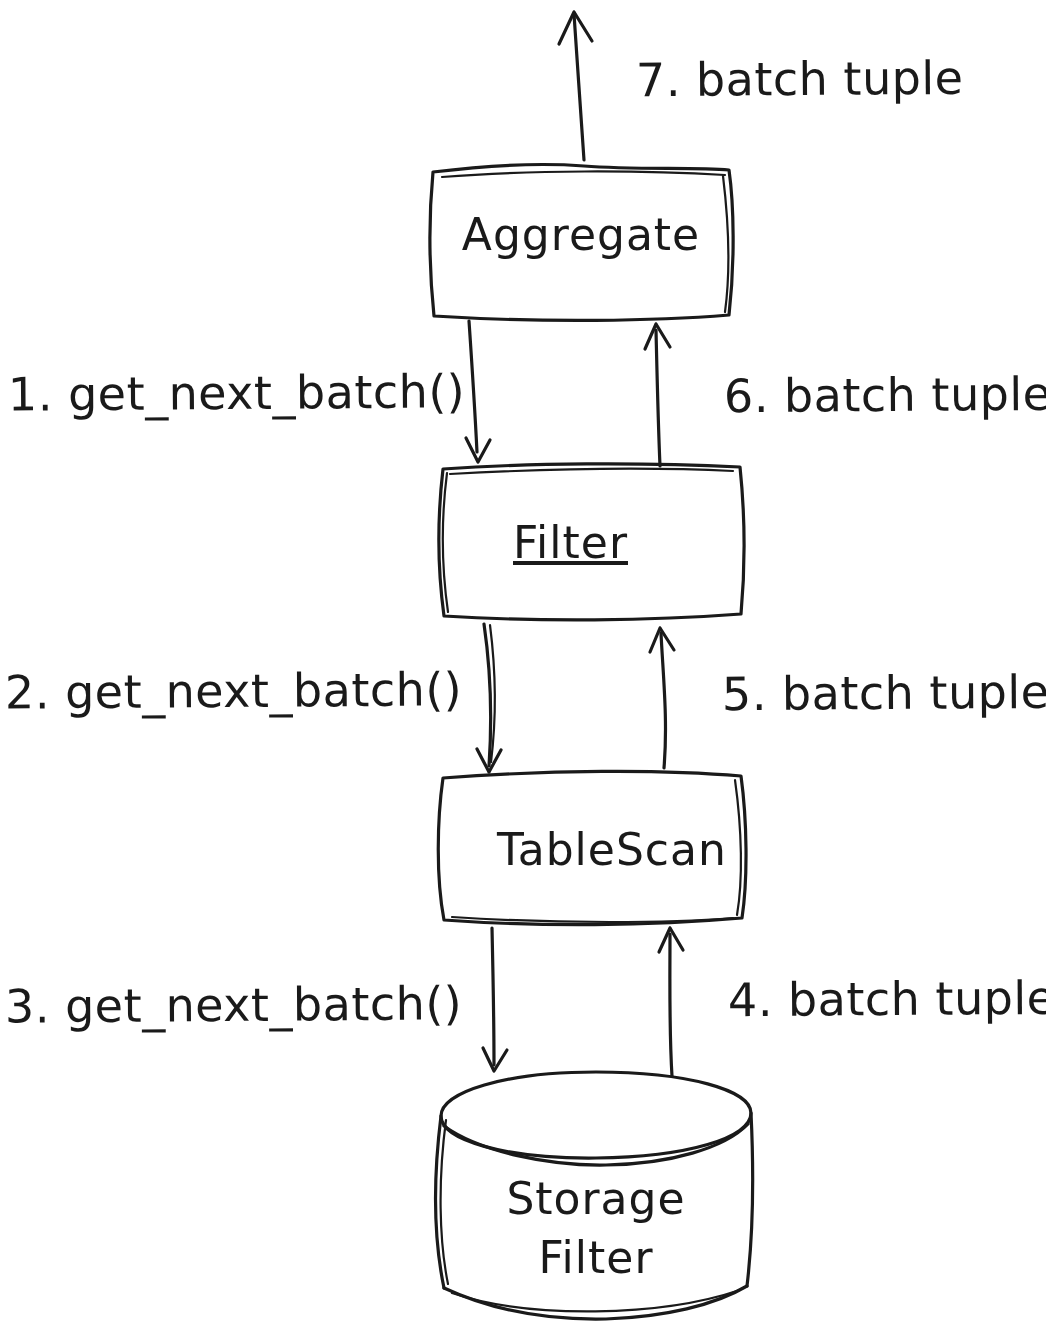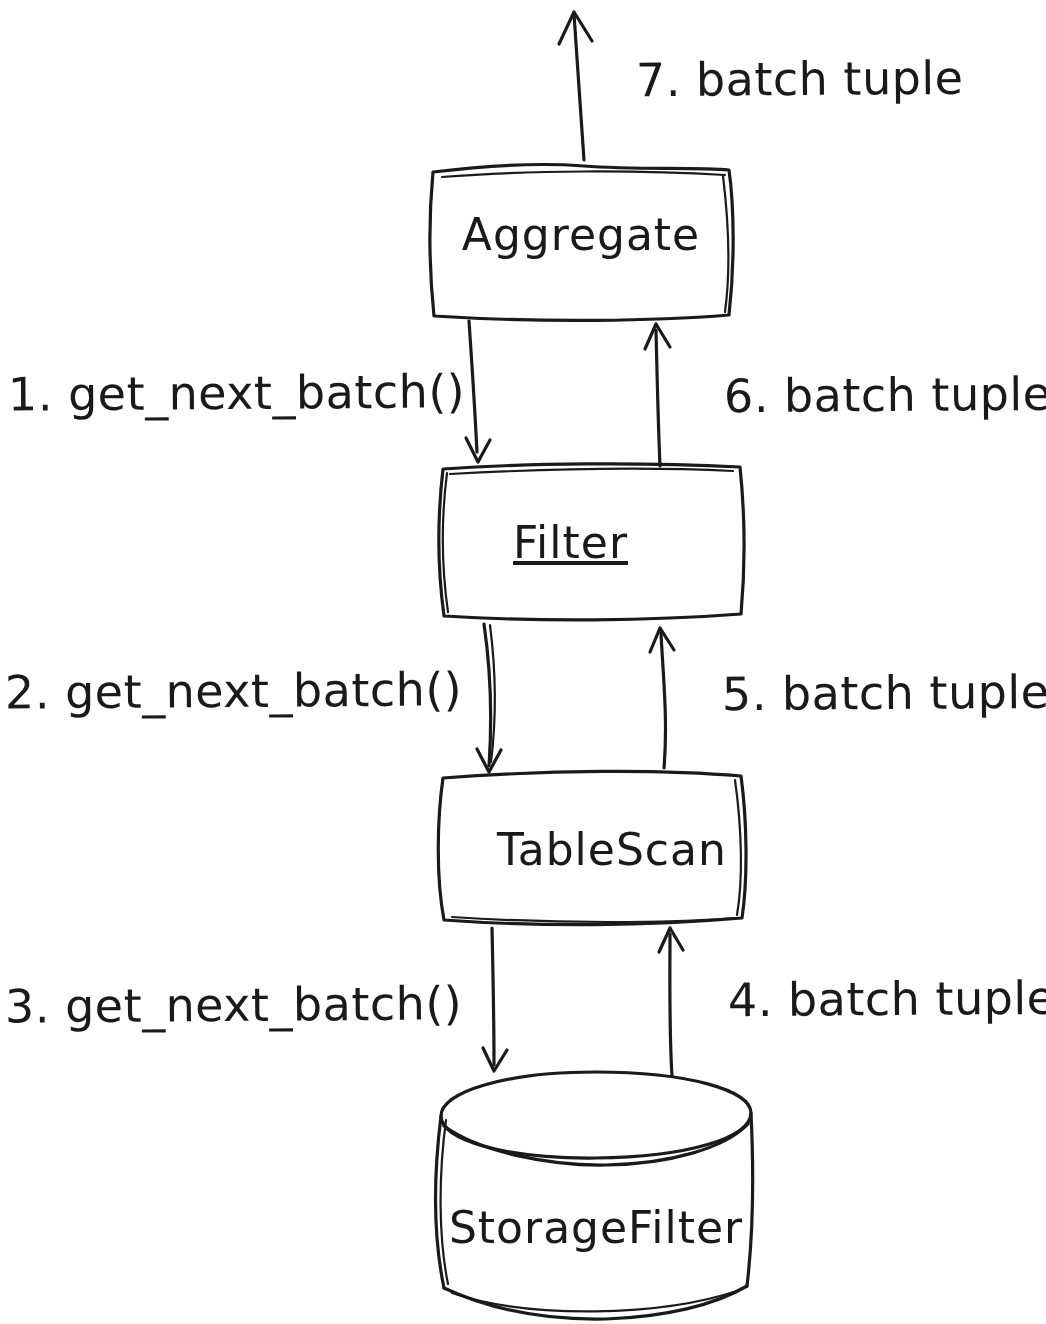--- a/index.html
+++ b/index.html
@@ -43,21 +43,21 @@
   .node-label {
     position: absolute;
     display: flex;
     align-items: center;
     justify-content: center;
     font-size: 44px;
     letter-spacing: 1px;
     color: var(--ink);
     text-align: center;
   }
-  .node-label .stack { display: flex; flex-direction: row; line-height: 1.35; }
+  .node-label .stack { display: flex; flex-direction: column; line-height: 1.35; }
 </style>
 </head>
 <body>
 
 <div class="canvas">
 
   <svg class="strokes" viewBox="0 0 1046 1324">
 
     <g>
       <path d="M433,172 C490,165 545,163 584,166 C635,170 695,167 729,170 C734,205 735,262 729,315 C655,321 545,323 434,316 C429,268 429,214 433,172 Z"></path>

